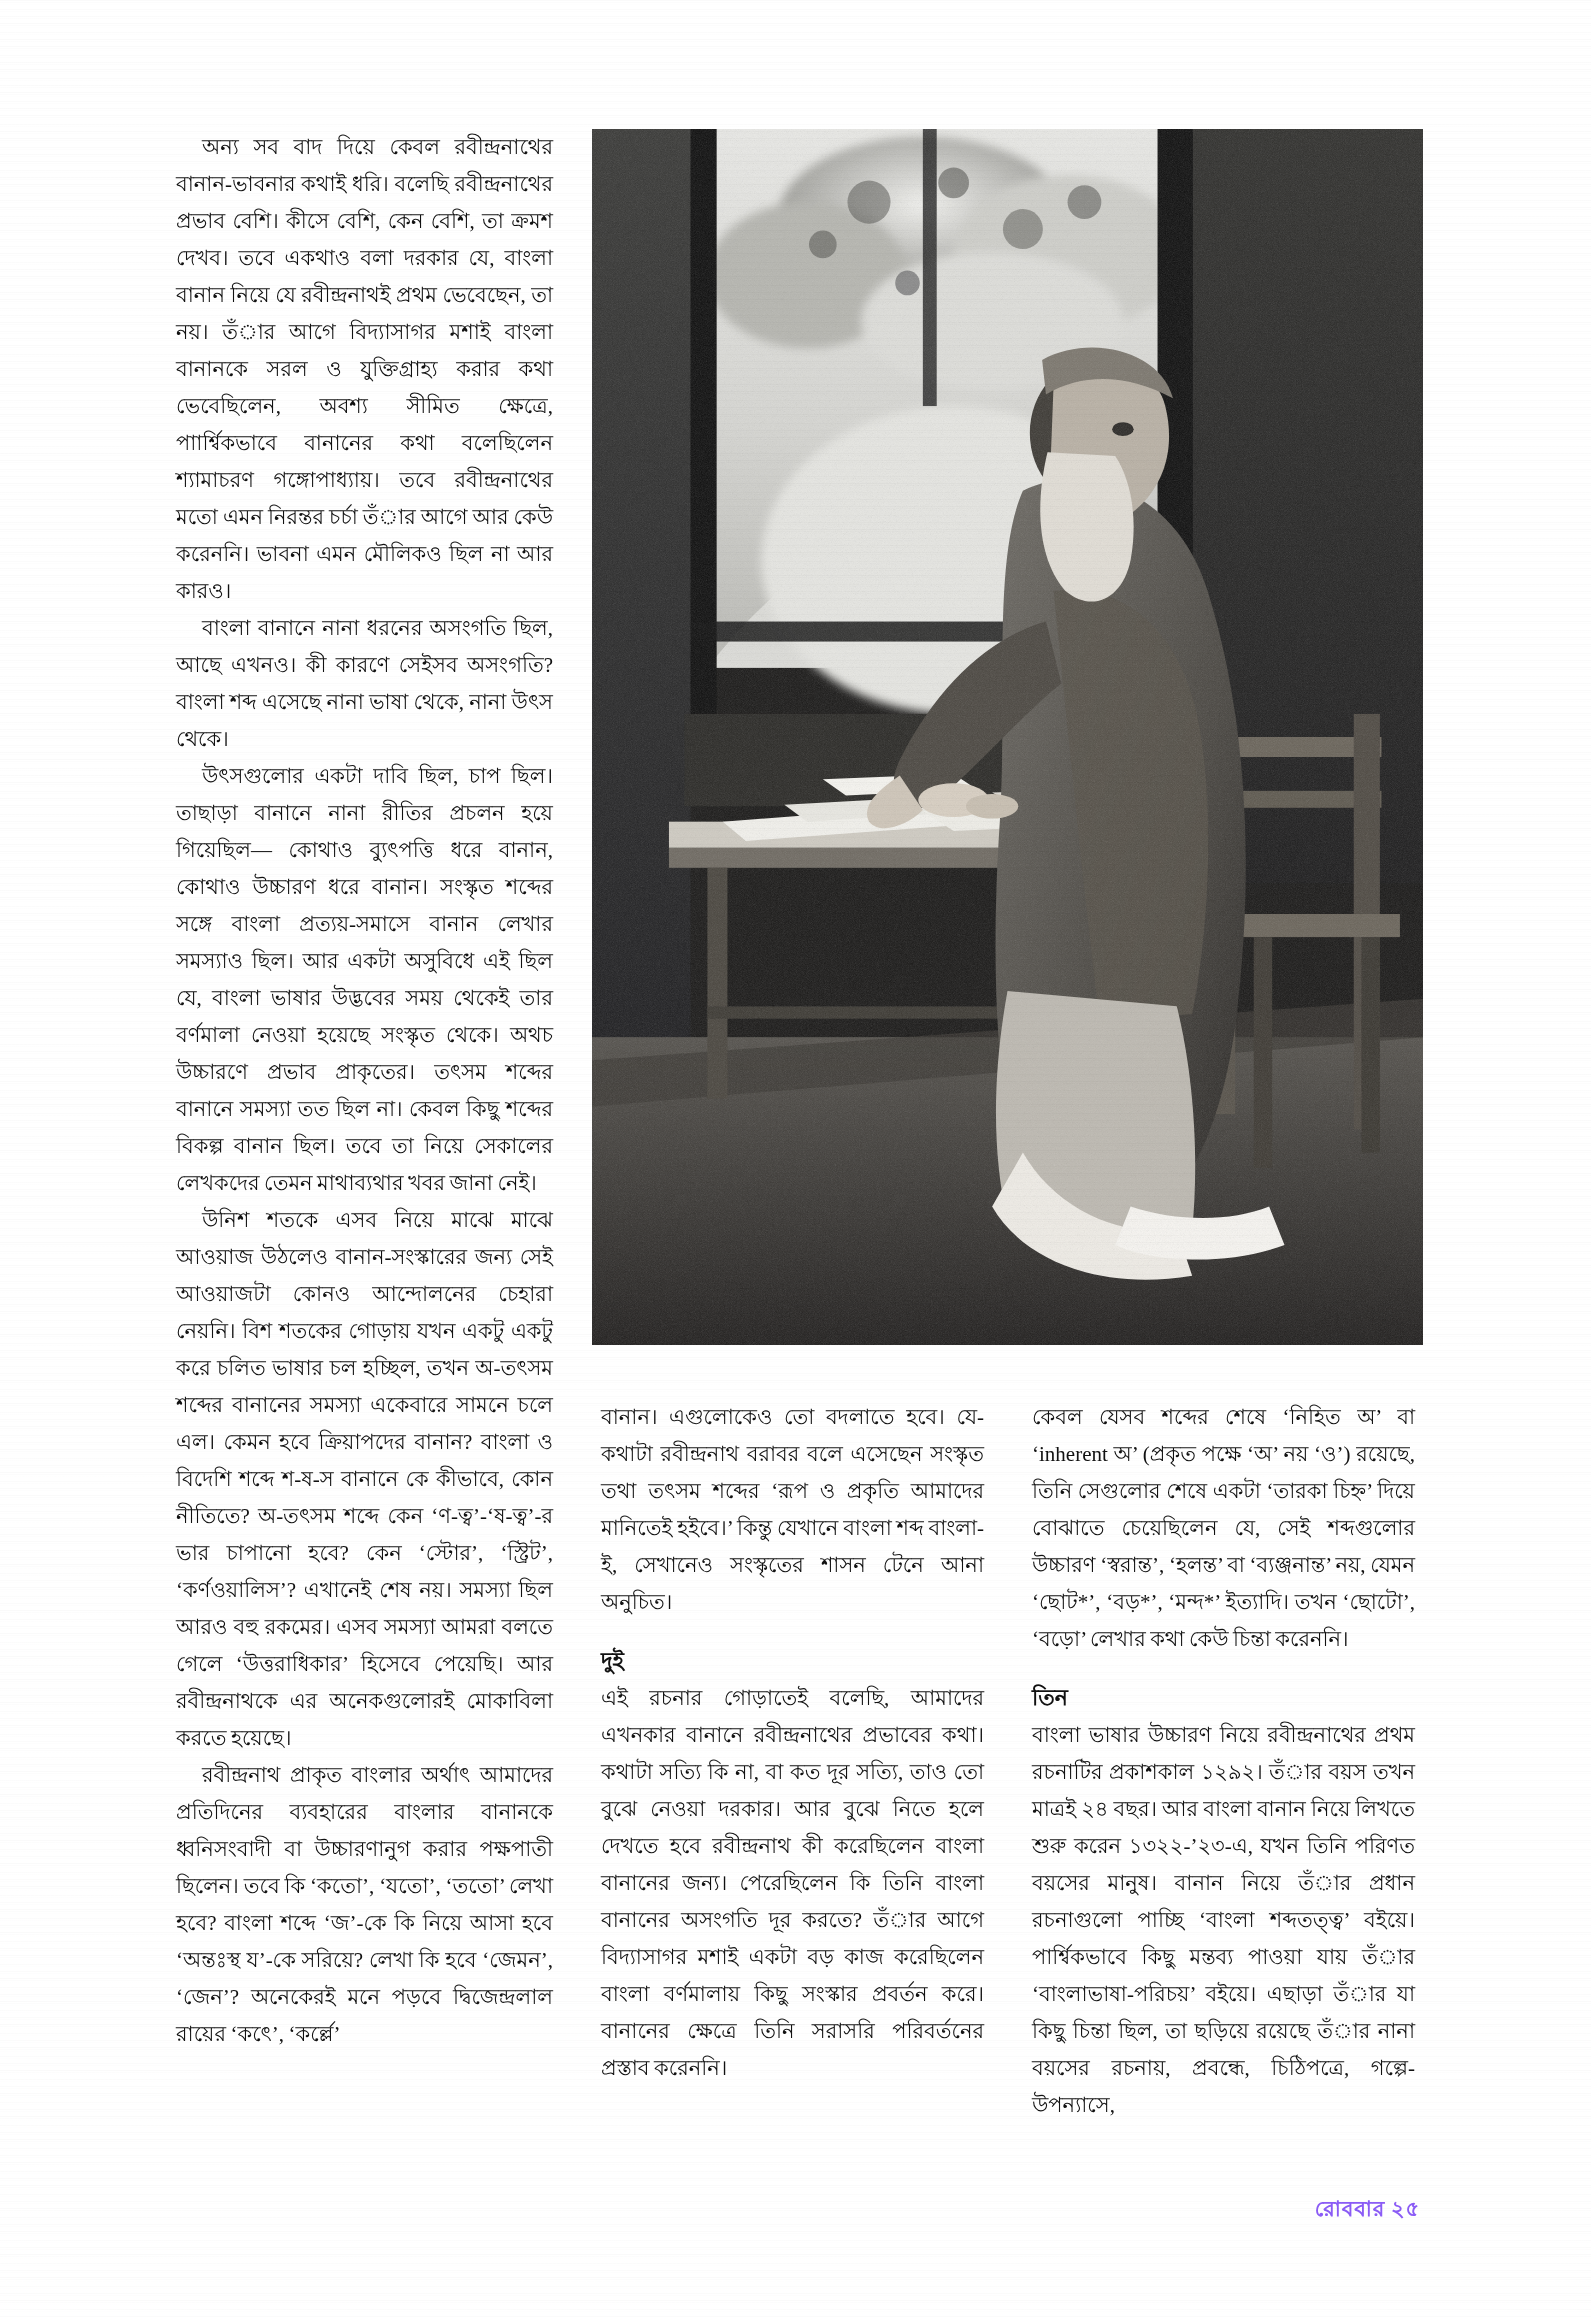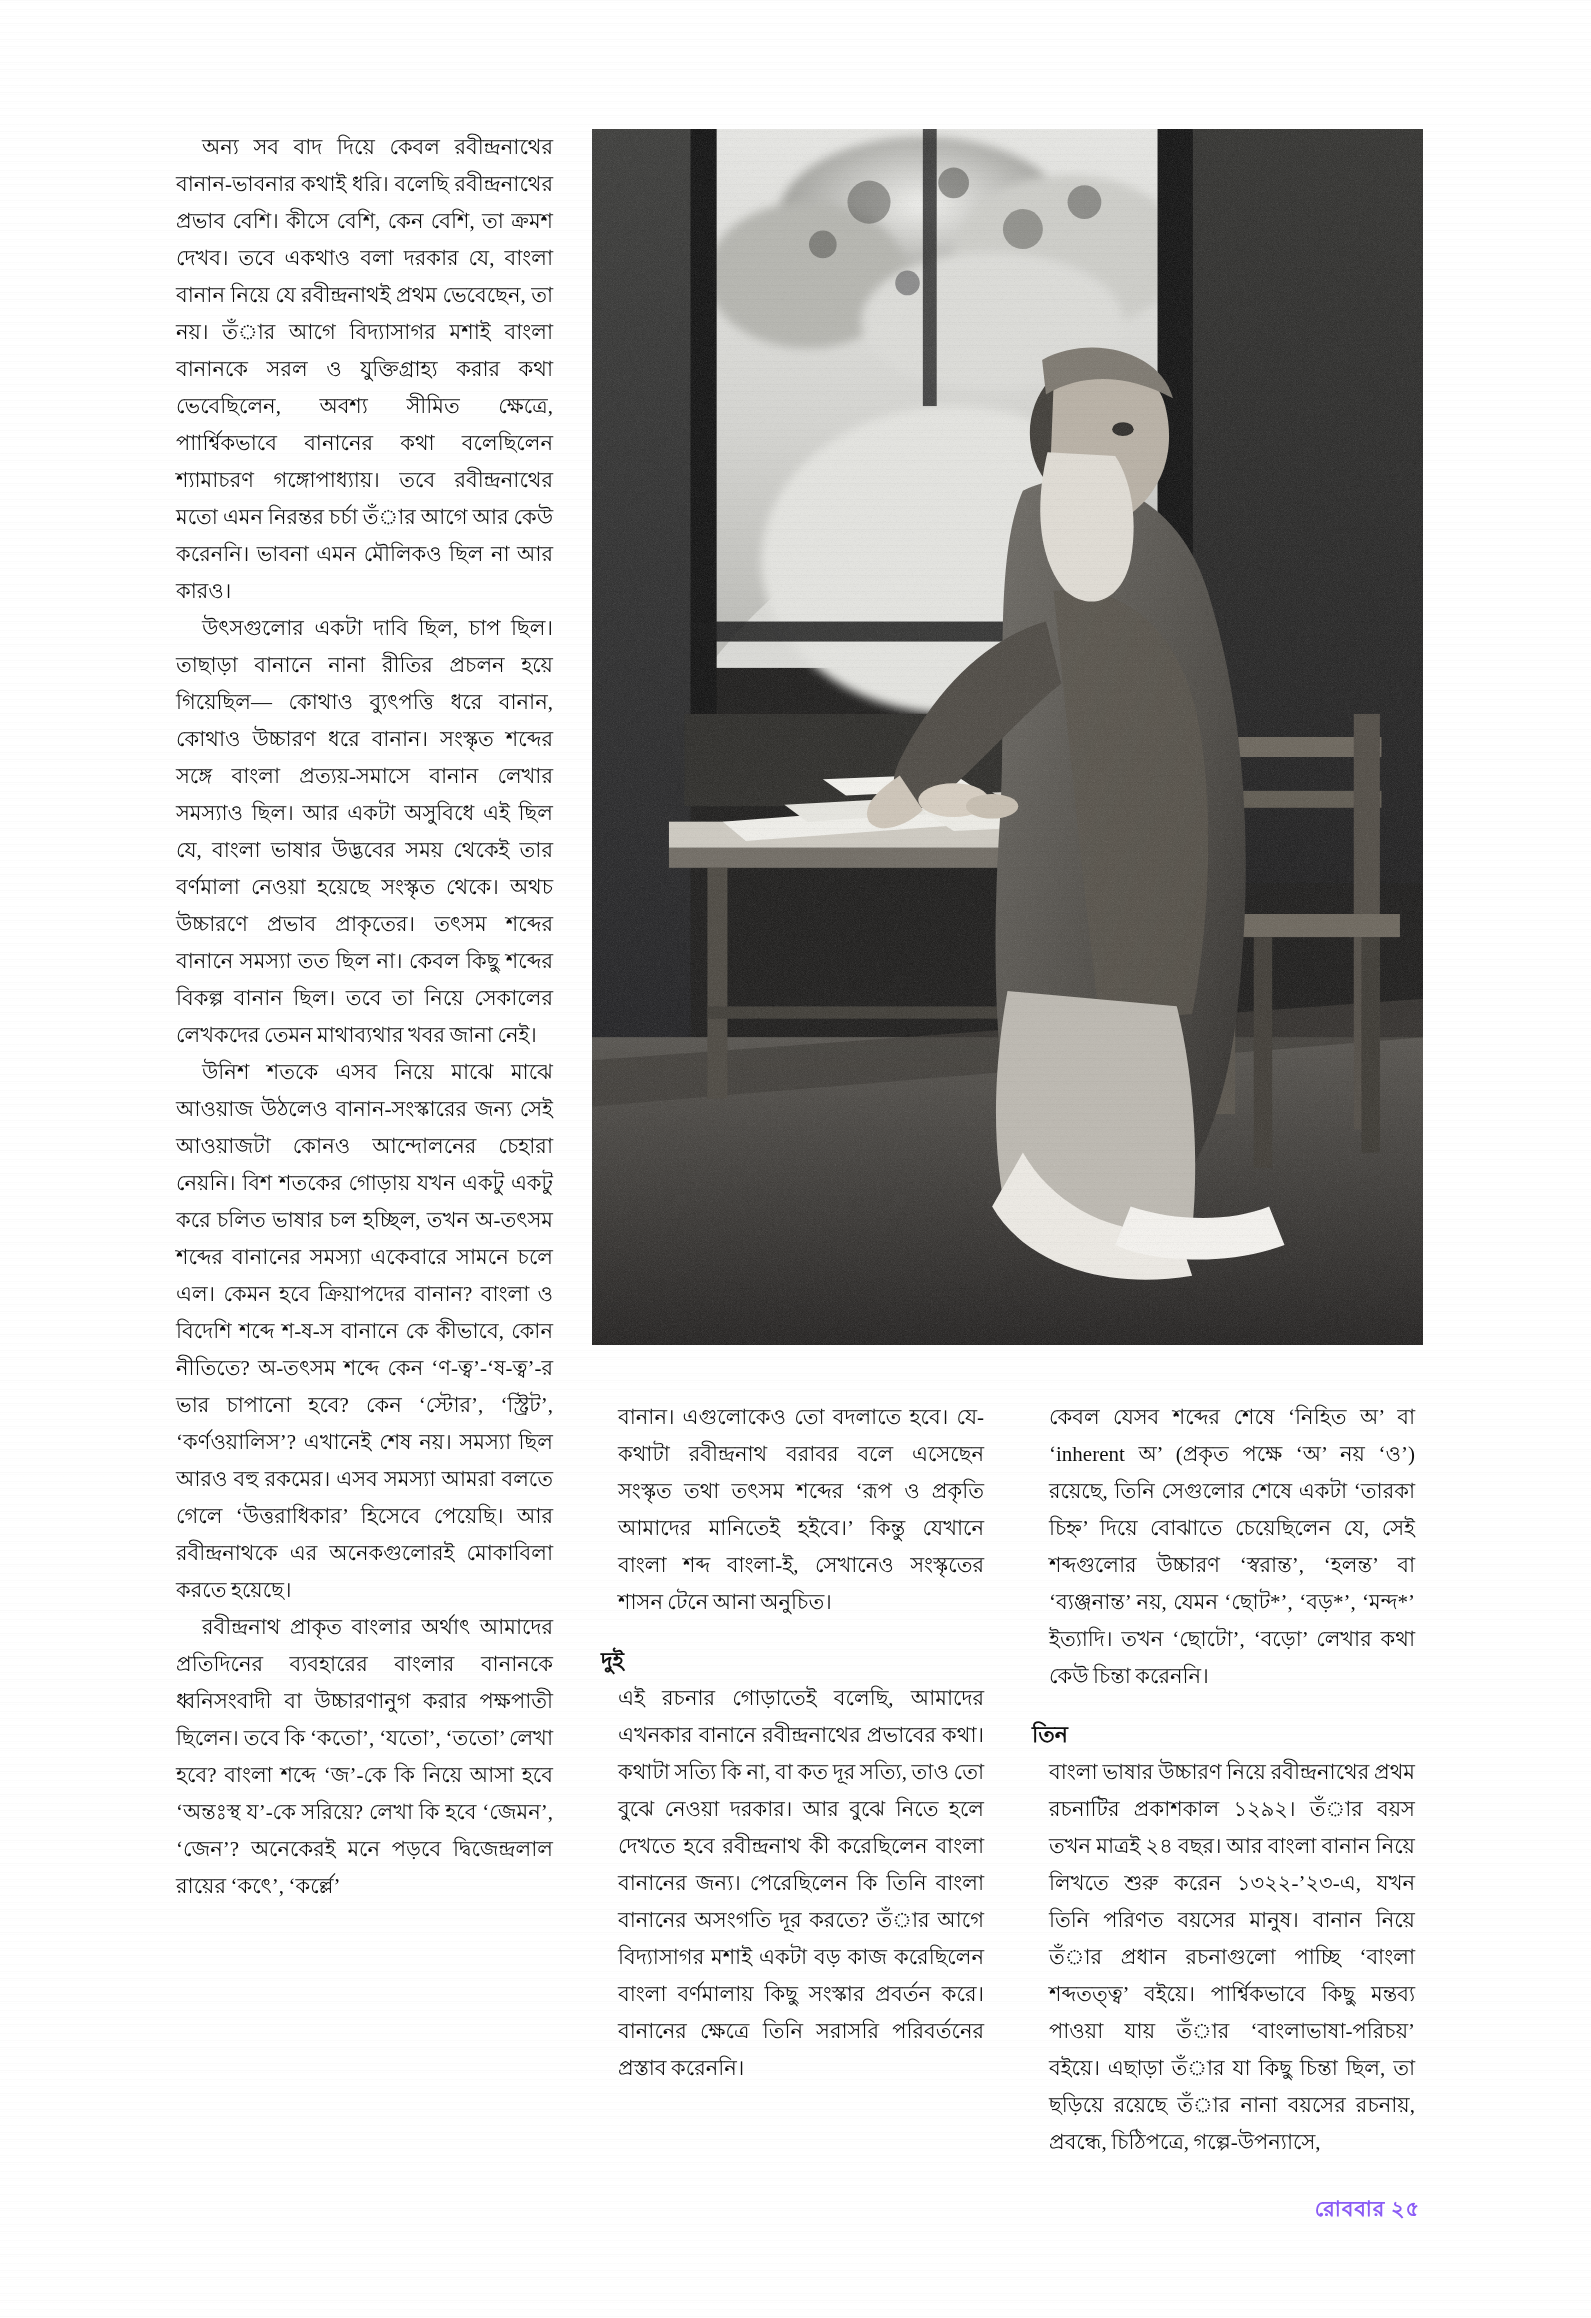--- a/index.html
+++ b/index.html
@@ -74,21 +74,21 @@
   p.para {
     margin: 0;
     font-size: 21px;
     line-height: 37px;
     text-align: justify;
     text-justify: inter-word;
     text-indent: 26px;
     letter-spacing: 0px;
     word-spacing: -0.8px;
   }
-  p.para.noindent { text-indent: 0; margin-left: 17px; }
+  p.para.noindent { text-indent: 0; }
 
   h3.sec {
     margin: 23px 0 1.5px 0;
     font-size: 22px;
     line-height: 34px;
     font-weight: 700;
     text-indent: 0;
   }
 
   .folio {
@@ -114,20 +114,21 @@
 </head>
 <body>
 
 <div class="page">
   <div class="page-inner">
 
     <div class="top-area">
 
       <div class="col-left-top">
         <p class="para">অন্য সব বাদ দিয়ে কেবল রবীন্দ্রনাথের বানান-ভাবনার কথাই ধরি। বলেছি রবীন্দ্রনাথের প্রভাব বেশি। কীসে বেশি, কেন বেশি, তা ক্রমশ দেখব। তবে একথাও বলা দরকার যে, বাংলা বানান নিয়ে যে রবীন্দ্রনাথই প্রথম ভেবেছেন, তা নয়। তঁার আগে বিদ্যাসাগর মশাই বাংলা বানানকে সরল ও যুক্তিগ্রাহ্য করার কথা ভেবেছিলেন, অবশ্য সীমিত ক্ষেত্রে, পাার্শ্বিকভাবে বানানের কথা বলেছিলেন শ্যামাচরণ গঙ্গোপাধ্যায়। তবে রবীন্দ্রনাথের মতো এমন নিরন্তর চর্চা তঁার আগে আর কেউ করেননি। ভাবনা এমন মৌলিকও ছিল না আর কারও।</p>
+        <p class="para">বাংলা বানানে নানা ধরনের অসংগতি ছিল, আছে এখনও। কী কারণে সেইসব অসংগতি? বাংলা শব্দ এসেছে নানা ভাষা থেকে, নানা উৎস থেকে।</p>
         <p class="para">উৎসগুলোর একটা দাবি ছিল, চাপ ছিল। তাছাড়া বানানে নানা রীতির প্রচলন হয়ে গিয়েছিল— কোথাও ব্যুৎপত্তি ধরে বানান, কোথাও উচ্চারণ ধরে বানান। সংস্কৃত শব্দের সঙ্গে বাংলা প্রত্যয়-সমাসে বানান লেখার সমস্যাও ছিল। আর একটা অসুবিধে এই ছিল যে, বাংলা ভাষার উদ্ভবের সময় থেকেই তার বর্ণমালা নেওয়া হয়েছে সংস্কৃত থেকে। অথচ উচ্চারণে প্রভাব প্রাকৃতের। তৎসম শব্দের বানানে সমস্যা তত ছিল না। কেবল কিছু শব্দের বিকল্প বানান ছিল। তবে তা নিয়ে সেকালের লেখকদের তেমন মাথাব্যথার খবর জানা নেই।</p>
         <p class="para">উনিশ শতকে এসব নিয়ে মাঝে মাঝে আওয়াজ উঠলেও বানান-সংস্কারের জন্য সেই আওয়াজটা কোনও আন্দোলনের চেহারা নেয়নি। বিশ শতকের গোড়ায় যখন একটু একটু করে চলিত ভাষার চল হচ্ছিল, তখন অ-তৎসম শব্দের বানানের সমস্যা একেবারে সামনে চলে এল। কেমন হবে ক্রিয়াপদের বানান? বাংলা ও বিদেশি শব্দে শ-ষ-স বানানে কে কীভাবে, কোন নীতিতে? অ-তৎসম শব্দে কেন ‘ণ-ত্ব’-‘ষ-ত্ব’-র ভার চাপানো হবে? কেন ‘স্টোর’, ‘স্ট্রিট’, ‘কর্ণওয়ালিস’? এখানেই শেষ নয়। সমস্যা ছিল আরও বহু রকমের। এসব সমস্যা আমরা বলতে গেলে ‘উত্তরাধিকার’ হিসেবে পেয়েছি। আর রবীন্দ্রনাথকে এর অনেকগুলোরই মোকাবিলা করতে হয়েছে।</p>
         <p class="para">রবীন্দ্রনাথ প্রাকৃত বাংলার অর্থাৎ আমাদের প্রতিদিনের ব্যবহারের বাংলার বানানকে ধ্বনিসংবাদী বা উচ্চারণানুগ করার পক্ষপাতী ছিলেন। তবে কি ‘কতো’, ‘যতো’, ‘ততো’ লেখা হবে? বাংলা শব্দে ‘জ’-কে কি নিয়ে আসা হবে ‘অন্তঃস্থ য’-কে সরিয়ে? লেখা কি হবে ‘জেমন’, ‘জেন’? অনেকেরই মনে পড়বে দ্বিজেন্দ্রলাল রায়ের ‘কৎে’, ‘কর্ল্লে’</p>
       </div>
 
       <div class="photo-wrap">
         <svg class="photo" viewBox="0 0 1080 1580" preserveAspectRatio="none">
           <defs>
             <linearGradient id="skyG" x1="0" y1="0" x2="0" y2="1">
               <stop offset="0%" stop-color="#e9e9e6"></stop>

